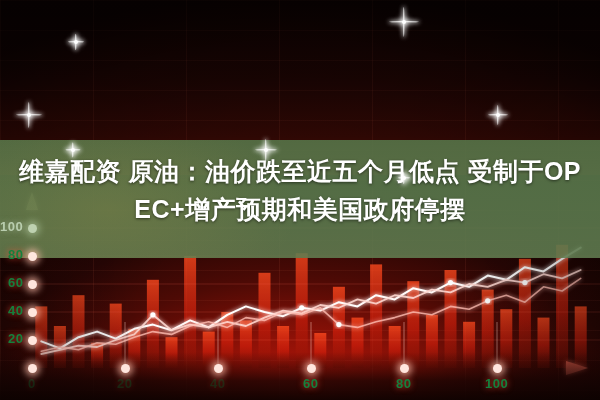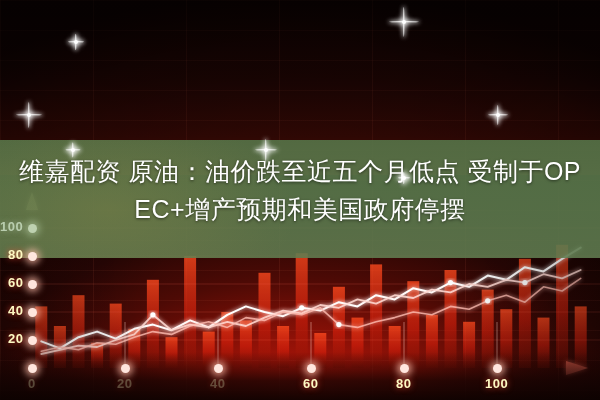--- a/index.html
+++ b/index.html
@@ -78,21 +78,21 @@
   }
 
   
   .headline {
     position: absolute;
     left: 0; right: 0;
     top: 152px;
     text-align: center;
     color: #ffffff;
     font-size: 25px;
-    font-weight: normal;
+    font-weight: bold;
     line-height: 38px;
     letter-spacing: .5px;
     text-shadow: 0 1px 3px rgba(0,0,0,.55);
     white-space: nowrap;
   }
   .headline .l1 { display: block; }
   .headline .l2 { display: block; text-align: center; }
 
   
   .spark {
@@ -128,21 +128,21 @@
   }
   .tickdot.dim {
     background: #cfe2c4;
     box-shadow: 0 0 7px 3px rgba(200,225,185,.55);
     opacity: .85;
   }
   .ylabel, .xlabel {
     position: absolute;
     font-size: 13px;
     font-weight: bold;
-    color: #fef9c3;
+    color: #15803d;
     text-shadow: 0 0 6px rgba(255,80,60,.8);
     letter-spacing: .5px;
   }
   .ylabel.on-green { color: #b9cdae; text-shadow: 0 0 6px rgba(210,230,200,.5); }
   .xlabel.faint { opacity: .28; }
 </style>
 </head>
 <body>
 
 <div id="stage">

